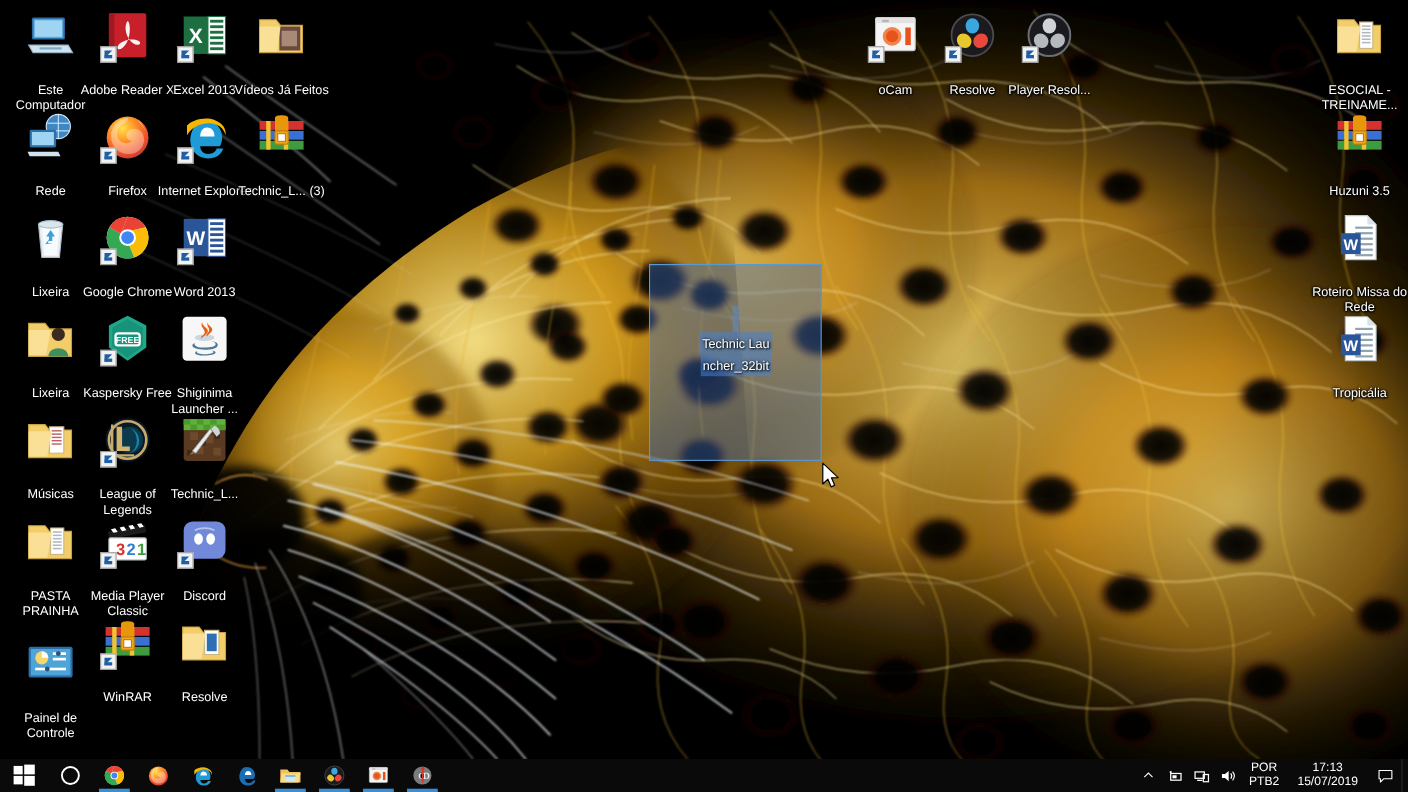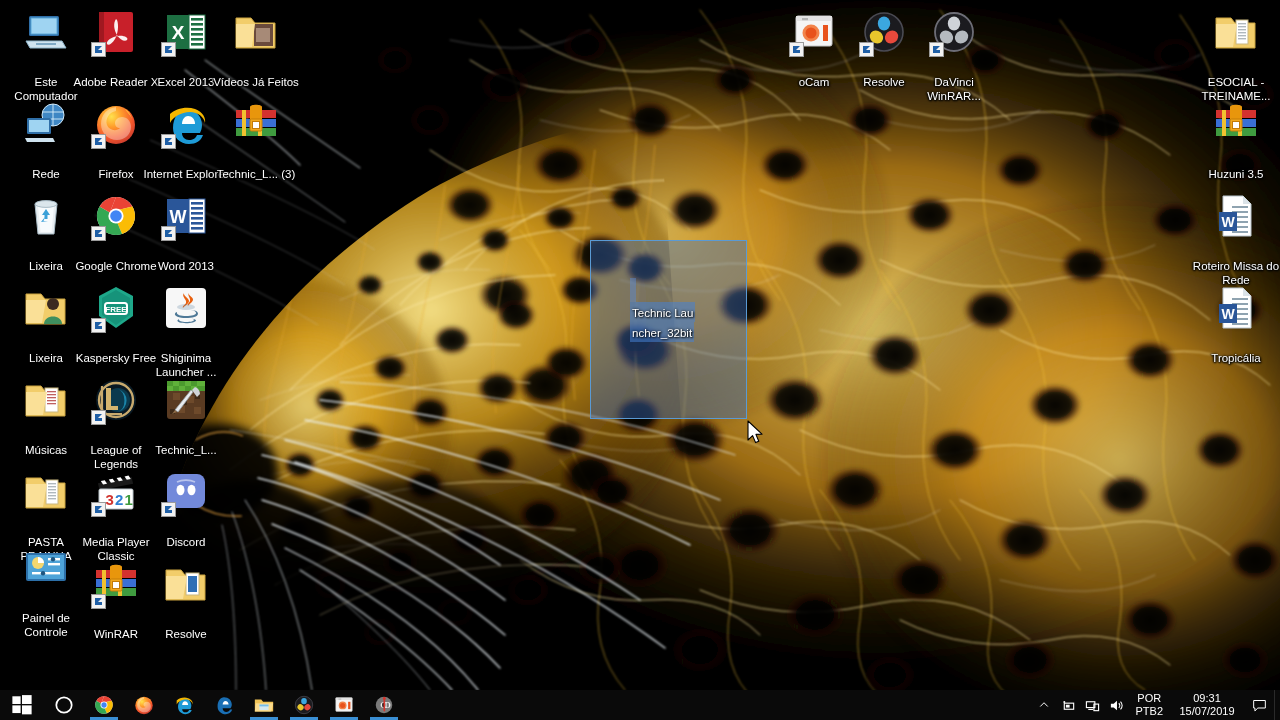--- a/index.html
+++ b/index.html
@@ -47,21 +47,21 @@
     content:""; position:absolute; left:3px; top:7px; width:7px; height:3px;
     background:#1f5fa6;
   }
 
   
   #selection-rect{
     position:absolute; border:1px solid #5a9ad4;
     background:rgba(60,110,190,0.42);
   }
   #selected-icon{
-    position:absolute; width:78px; text-align:left;
+    position:absolute; width:78px; text-align:center;
   }
   #selected-icon .glyph{ width:48px;height:48px;margin:0 auto; }
   #selected-icon .selbox{
     display:inline-block; padding:1px 2px;
     background:rgba(70,130,210,0.55);
   }
   #selected-icon .lbl{
     font-size:11.5px; line-height:13.5px; color:#fff;
     text-shadow:0 0 3px #000,1px 1px 2px #000;
   }
@@ -691,21 +691,21 @@
             <rect x="5" y="6" width="38" height="34" rx="8" fill="#7289da"></rect>
             <path d="M13,32 L13,38 L19,33" fill="#7289da"></path>
             <ellipse cx="18.5" cy="22" rx="4" ry="5.2" fill="#fff"></ellipse>
             <ellipse cx="29.5" cy="22" rx="4" ry="5.2" fill="#fff"></ellipse>
             <path d="M15,14 C20,11.5 28,11.5 33,14" stroke="#fff" stroke-width="1.6" fill="none" opacity="0.5"></path>
           </svg>
           <span class="shortcut-arrow"></span>
         </span>
         <div class="lbl">Discord</div>
       </div>
-      <div class="dicon" style="left: 2px; top: 544px;">
+      <div class="dicon" style="left: 2px; top: 579px;">
         <span class="glyph">
           <svg viewBox="0 0 48 48">
             <rect x="4" y="9" width="40" height="28" rx="2" fill="#2c6fa8"></rect>
             <rect x="6" y="11" width="36" height="24" fill="#4ea3d8"></rect>
             <circle cx="16" cy="19" r="6" fill="#f5d76e"></circle>
             <path d="M16,13 A6,6 0 0 1 22,19 L16,19 Z" fill="#fff"></path>
             <g fill="#fff">
               <rect x="26" y="14" width="12" height="2.4"></rect>
               <rect x="26" y="19" width="12" height="2.4"></rect>
               <rect x="10" y="28" width="28" height="2.4"></rect>
@@ -776,21 +776,21 @@
       <div class="dicon" style="left: 910px; top: 8px;">
         <span class="glyph">
           <svg viewBox="0 0 48 48">
             <circle cx="24" cy="24" r="19" fill="#1b1b1f" stroke="#6d6d76" stroke-width="1.8"></circle>
             <ellipse cx="24" cy="15.5" rx="6.2" ry="7" fill="#cfd3d8"></ellipse>
             <ellipse cx="16.5" cy="29" rx="6.2" ry="7" fill="#b5babf" transform="rotate(-50 16.5 29)"></ellipse>
             <ellipse cx="31.5" cy="29" rx="6.2" ry="7" fill="#b5babf" transform="rotate(50 31.5 29)"></ellipse>
           </svg>
           <span class="shortcut-arrow"></span>
         </span>
-        <div class="lbl">DaVinci WinRAR...</div>
+        <div class="lbl">Player Resol...</div>
       </div>
     </div>
   <div id="icons-right">
       <div class="dicon" style="left: 1192px; top: 8px;">
         <span class="glyph">
           <svg viewBox="0 0 48 48">
             <path d="M4,10 L19,10 L23,15 L43,15 L43,40 L4,40 Z" fill="#f2cd6a" stroke="#c9a23f"></path>
             <rect x="24" y="12" width="12" height="24" fill="#fff" stroke="#c9b77f"></rect>
             <g fill="#b0b8bd">
               <rect x="26" y="15" width="8" height="1.4"></rect>
@@ -1056,21 +1056,21 @@
         <path d="M12.3,3.8 A6.6,6.6 0 0 1 12.3,12.2" fill="none" stroke="#fff" stroke-width="1.1"></path>
       </svg>
     </div>
 
     <div id="lang-block">
       <span>POR</span>
       <span>PTB2</span>
     </div>
 
     <div id="clock-block">
-      <span>09:31</span>
+      <span>17:13</span>
       <span>15/07/2019</span>
     </div>
 
     <div id="action-center">
       <svg viewBox="0 0 18 18" width="15" height="15">
         <path d="M2,3 L16,3 L16,12 L7,12 L3.5,15.5 L3.5,12 L2,12 Z" fill="none" stroke="#fff" stroke-width="1.2" stroke-linejoin="round"></path>
       </svg>
     </div>
     <div id="show-desktop"></div>
   </div>

